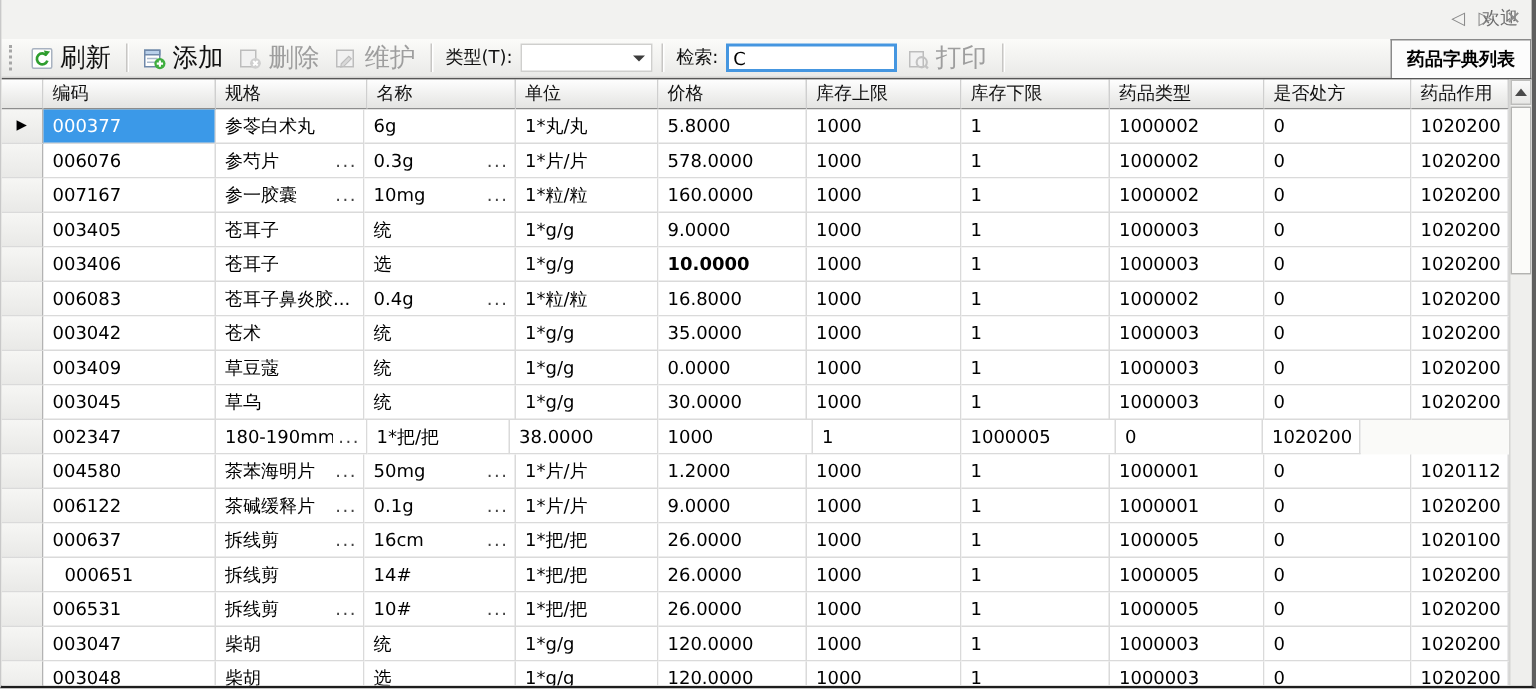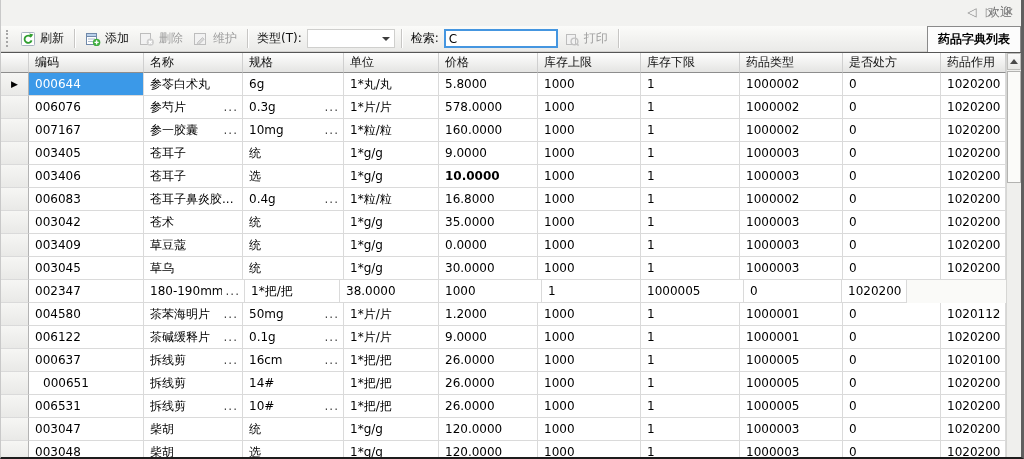--- a/index.html
+++ b/index.html
@@ -17,21 +17,21 @@
     font-weight:bold; color:#000; padding:4px 10px 6px; margin-bottom:-1px;
   }
   .tabnav{ position:absolute; right:7px; top:6px; display:flex; gap:9px; color:#8a8a8a; font-size:12px; }
   .tabnav span{ cursor:default; line-height:12px; }
   
   .toolbar{
     height:26px; display:flex; align-items:center; padding:0 4px; gap:2px;
     background:linear-gradient(#fbfbf9,#eaeae8); border-bottom:1px solid #d2d1cf;
   }
   .grip{ width:5px; height:17px; border-left:2px dotted #a6a6a6; margin:0 3px 0 1px; }
-  .tbtn{ display:flex; align-items:center; gap:4px; padding:2px 4px; font-size:12px; color:#111; }
+  .tbtn{ display:flex; align-items:center; gap:4px; padding:2px 4px; font-size:17px; color:#111; }
   .tbtn.disabled{ color:#9e9e9e; }
   .tsep{ width:1px; height:19px; background:#c7c6c4; box-shadow:1px 0 0 #fff; margin:0 4px; }
   .tlabel{ font-size:12px; color:#111; padding:0 3px; }
   .combo{
     width:88px; height:19px; background:#fff; border:1px solid #cfcfcd;
     display:flex; align-items:center; justify-content:flex-end; padding-right:4px;
   }
   .combo .arrow{ width:0; height:0; border-left:4px solid transparent; border-right:4px solid transparent; border-top:4px solid #3c3c3c; }
   .searchbox{
     width:114px; height:19px; border:2px solid #4596e0; font-size:12px;
@@ -163,37 +163,37 @@
       <span>打印</span>
     </div>
 
     <div class="tsep"></div>
   </div>
 
   <div class="grid">
     <div class="grid-header">
         <div class="hcell" style="width: 28px;"></div>
         <div class="hcell" style="width: 115px;">编码</div>
+        <div class="hcell" style="width: 101px;">规格</div>
         <div class="hcell" style="width: 99px;">名称</div>
-        <div class="hcell" style="width: 101px;">规格</div>
         <div class="hcell" style="width: 95px;">单位</div>
         <div class="hcell" style="width: 99px;">价格</div>
         <div class="hcell" style="width: 103px;">库存上限</div>
         <div class="hcell" style="width: 99px;">库存下限</div>
         <div class="hcell" style="width: 103px;">药品类型</div>
         <div class="hcell" style="width: 98px;">是否处方</div>
         <div class="hcell" style="width: 65px;">药品作用</div>
       </div>
     <div>
         <div class="grow">
     <div class="cell sel" style="width: 28px;">
             <span class="marker">▶</span>
           </div>
     <div class="cell selcell" style="width: 115px;">
-            <span class="t">000644</span>
+            <span class="t">000377</span>
           </div>
     <div class="cell" style="width: 99px;">
             <span class="t">参苓白术丸</span>
             <span class="dots"></span>
           </div>
     <div class="cell" style="width: 101px;">
             <span class="t">6g</span>
             <span class="dots"></span>
           </div>
     <div class="cell" style="width: 95px;">

